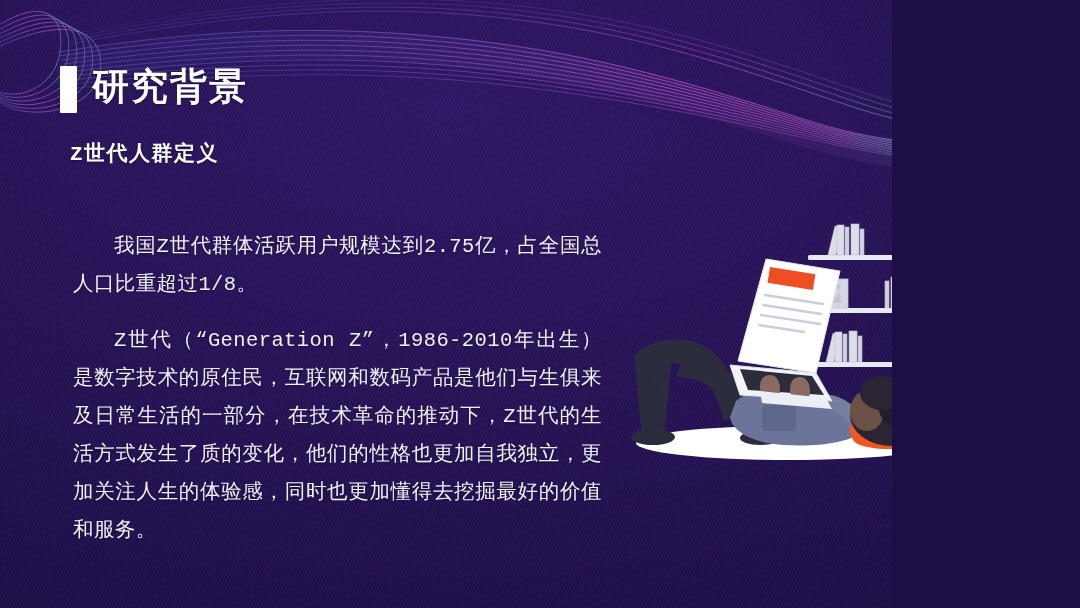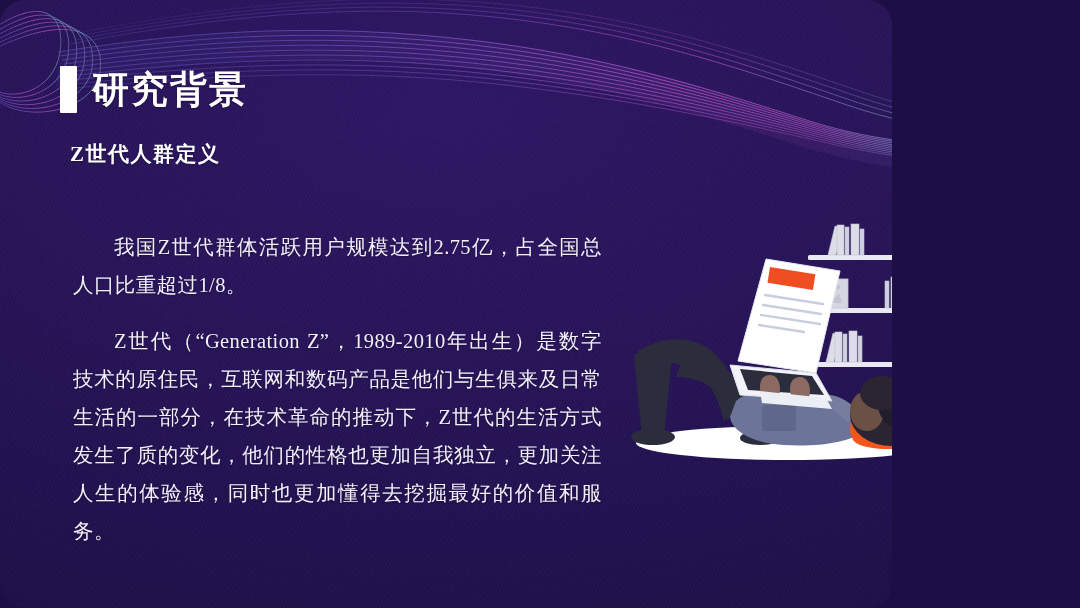--- a/index.html
+++ b/index.html
@@ -4,22 +4,21 @@
 <style>
   html,body{margin:0;padding:0;background:#1d0f45;}
   *{box-sizing:border-box;}
   .slide{
     position:relative;
     width:892px;height:608px;
     overflow:hidden;
     background:
       repeating-linear-gradient(115deg, rgba(255,255,255,.022) 0px, rgba(255,255,255,.022) 1px, rgba(0,0,0,.03) 1px, rgba(0,0,0,.03) 3px),
       radial-gradient(120% 95% at 50% 18%, #2e1766 0%, #281459 45%, #221150 75%, #1e0f47 100%);
-    font-family:Liberation Serif, serif;
-    border-radius:25px;
+    font-family:Liberation Mono, monospace;
     -webkit-font-smoothing:antialiased;
   }
 
   
   .wave-wrap{position:absolute;left:0;top:-6px;width:1080px;height:180px;pointer-events:none;}
   .wave-wrap svg{display:block;}
 
   
   .title-row{position:absolute;left:60px;top:66px;display:flex;align-items:center;gap:15px;}
   .title-bar{width:17px;height:47px;background:#ffffff;flex:0 0 auto;border-radius:1px;}
@@ -108,21 +107,21 @@
 
   <div class="title-row">
     <div class="title-bar"></div>
     <div class="title-text">研究背景</div>
   </div>
 
   <div class="subtitle">Z世代人群定义</div>
 
   <div class="body-copy">
     <p>我国Z世代群体活跃用户规模达到2.75亿，占全国总人口比重超过1/8。</p>
-    <p>Z世代（“Generation Z”，1989-2010年出生）是数字技术的原住民，互联网和数码产品是他们与生俱来及日常生活的一部分，在技术革命的推动下，Z世代的生活方式发生了质的变化，他们的性格也更加自我独立，更加关注人生的体验感，同时也更加懂得去挖掘最好的价值和服务。</p>
+    <p>Z世代（“Generation Z”，1986-2010年出生）是数字技术的原住民，互联网和数码产品是他们与生俱来及日常生活的一部分，在技术革命的推动下，Z世代的生活方式发生了质的变化，他们的性格也更加自我独立，更加关注人生的体验感，同时也更加懂得去挖掘最好的价值和服务。</p>
   </div>
 
   <div class="illustration">
     <svg width="400" height="265" viewBox="0 0 400 265" xmlns="http://www.w3.org/2000/svg">
 
       <g>
 
         <g>
           <rect x="188" y="50" width="132" height="5" rx="1.5" fill="#e8e9f2"></rect>
 

